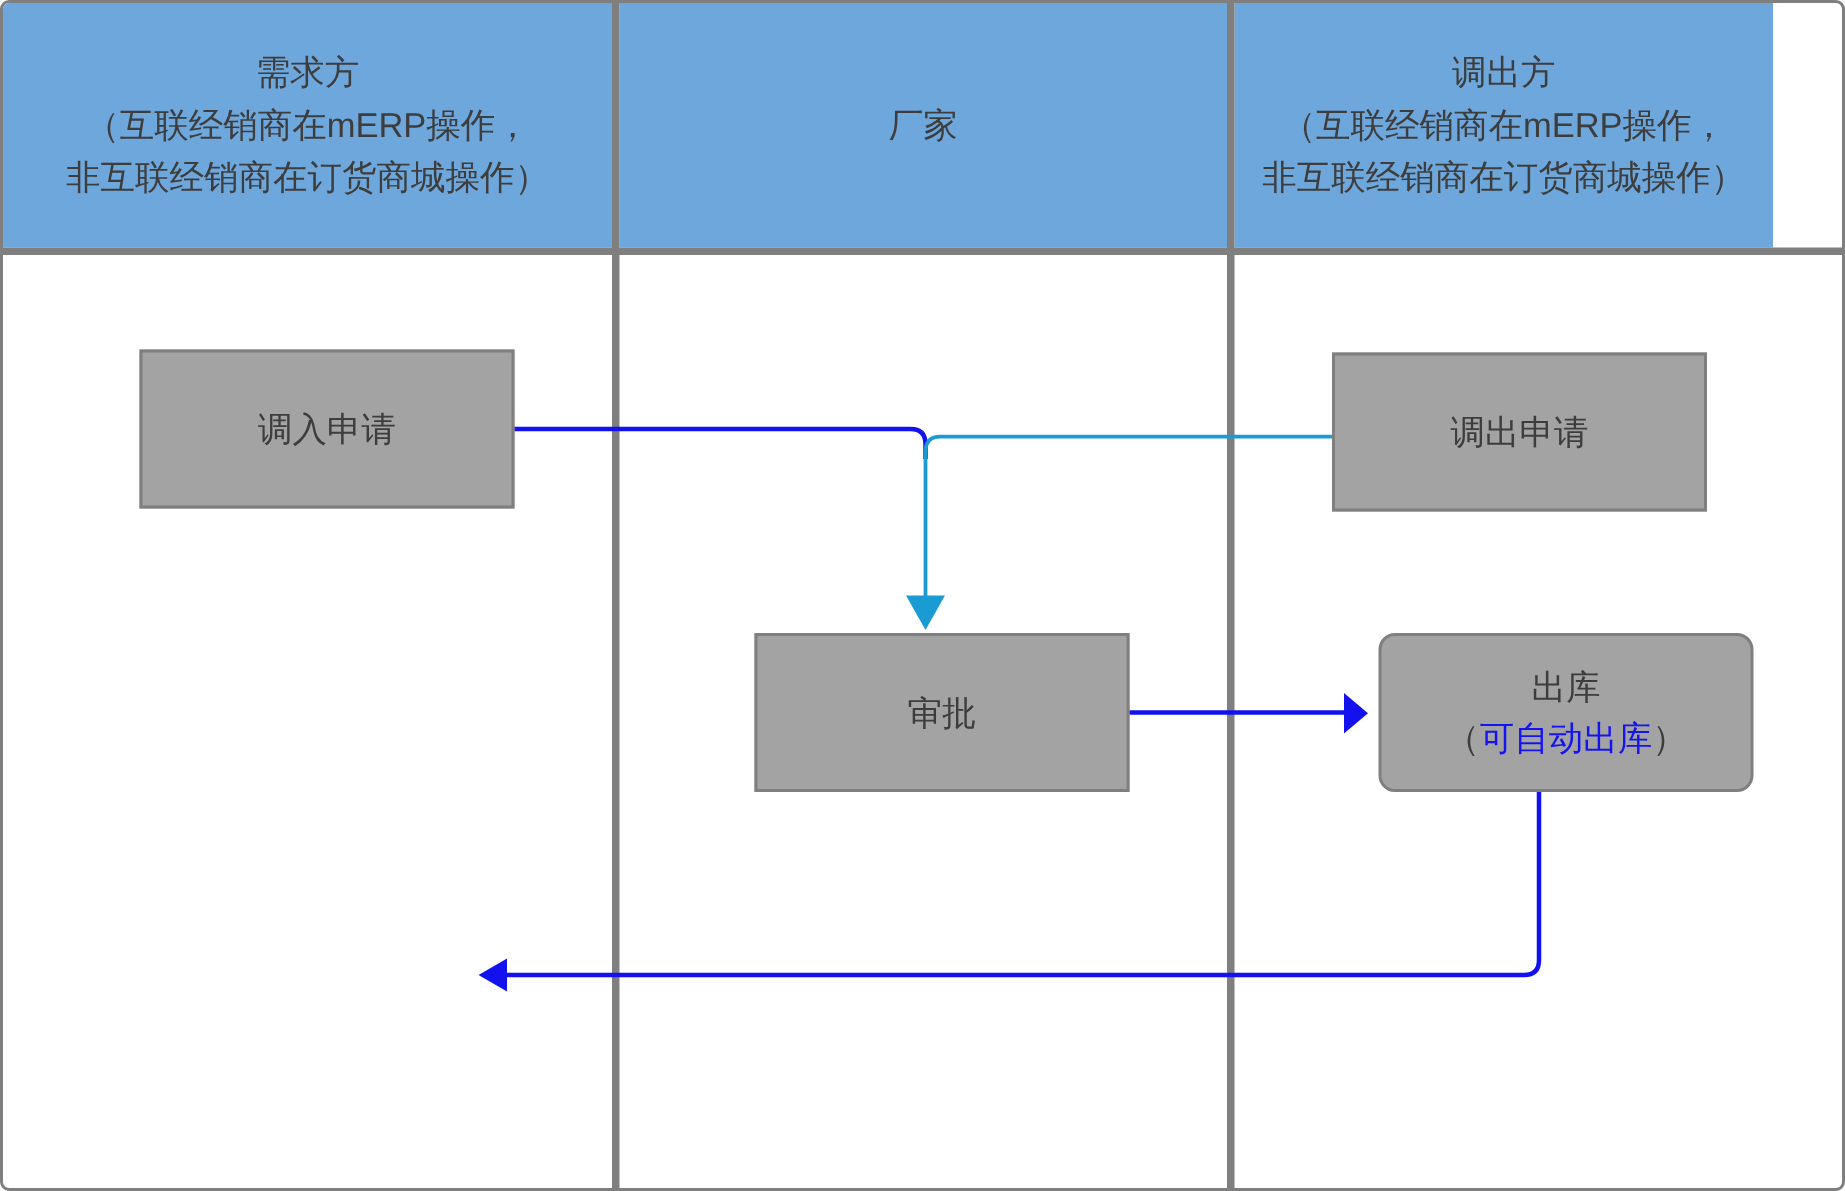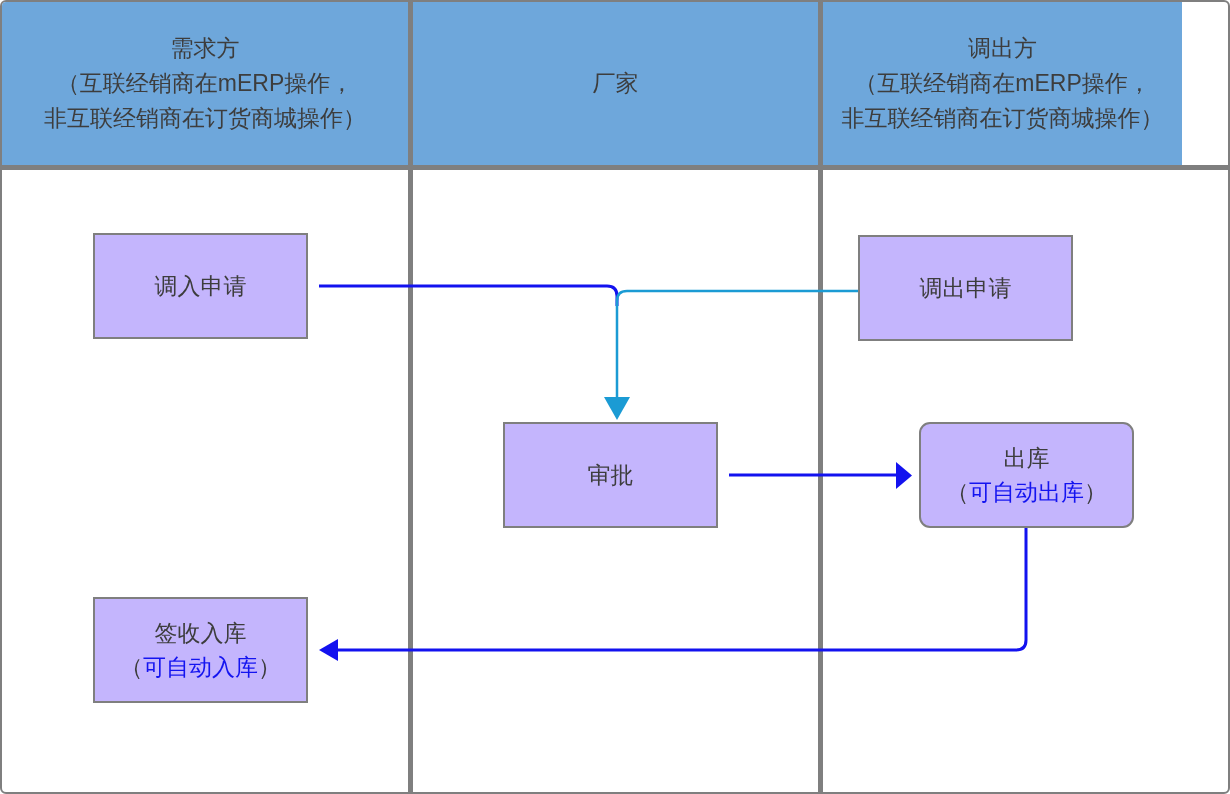--- a/index.html
+++ b/index.html
@@ -75,37 +75,37 @@
     pointer-events: none;
   }
   .edge-blue  { stroke: var(--line-blue); stroke-width: 3;   fill: none; }
   .edge-cyan  { stroke: var(--line-cyan); stroke-width: 2.5; fill: none; }
   .arrow-blue { fill: var(--line-blue); stroke: none; }
   .arrow-cyan { fill: var(--line-cyan); stroke: none; }
 
   
   .node {
     position: absolute;
-    width: 215px;
+    width: 250px;
     height: 106px;
-    background: #c4b5fd;
+    background: #a3a3a3;
     border: 2px solid var(--box-border);
     display: flex;
     flex-direction: column;
     align-items: center;
     justify-content: center;
     text-align: center;
     color: var(--text-dark);
     font-size: 23px;
     line-height: 34px;
     font-weight: 500;
   }
   .node-transfer-in  { left: 91px;  top: 231px; }
   .node-approval     { left: 501px; top: 420px; }
-  .node-transfer-out { left: 856px; top: 233px; }
+  .node-transfer-out { left: 886px; top: 233px; }
   .node-outbound     { left: 917px; top: 420px; border-radius: 11px; }
   .node-receipt      { left: 91px;  top: 595px; }
   .node .sub-highlight { color: var(--text-blue); }
 </style>
 </head>
 <body>
 
 <div class="canvas">
 
   <div class="lane-header lane-header-1">
@@ -150,18 +150,14 @@
 
   <div class="node node-transfer-out">
     <div>调出申请</div>
   </div>
 
   <div class="node node-outbound">
     <div>出库</div>
     <div><span>（</span><span class="sub-highlight">可自动出库</span><span>）</span></div>
   </div>
 
-  <div class="node node-receipt">
-    <div>签收入库</div>
-    <div><span>（</span><span class="sub-highlight">可自动入库</span><span>）</span></div>
-  </div>
 
 </div>
 
 </body></html>

